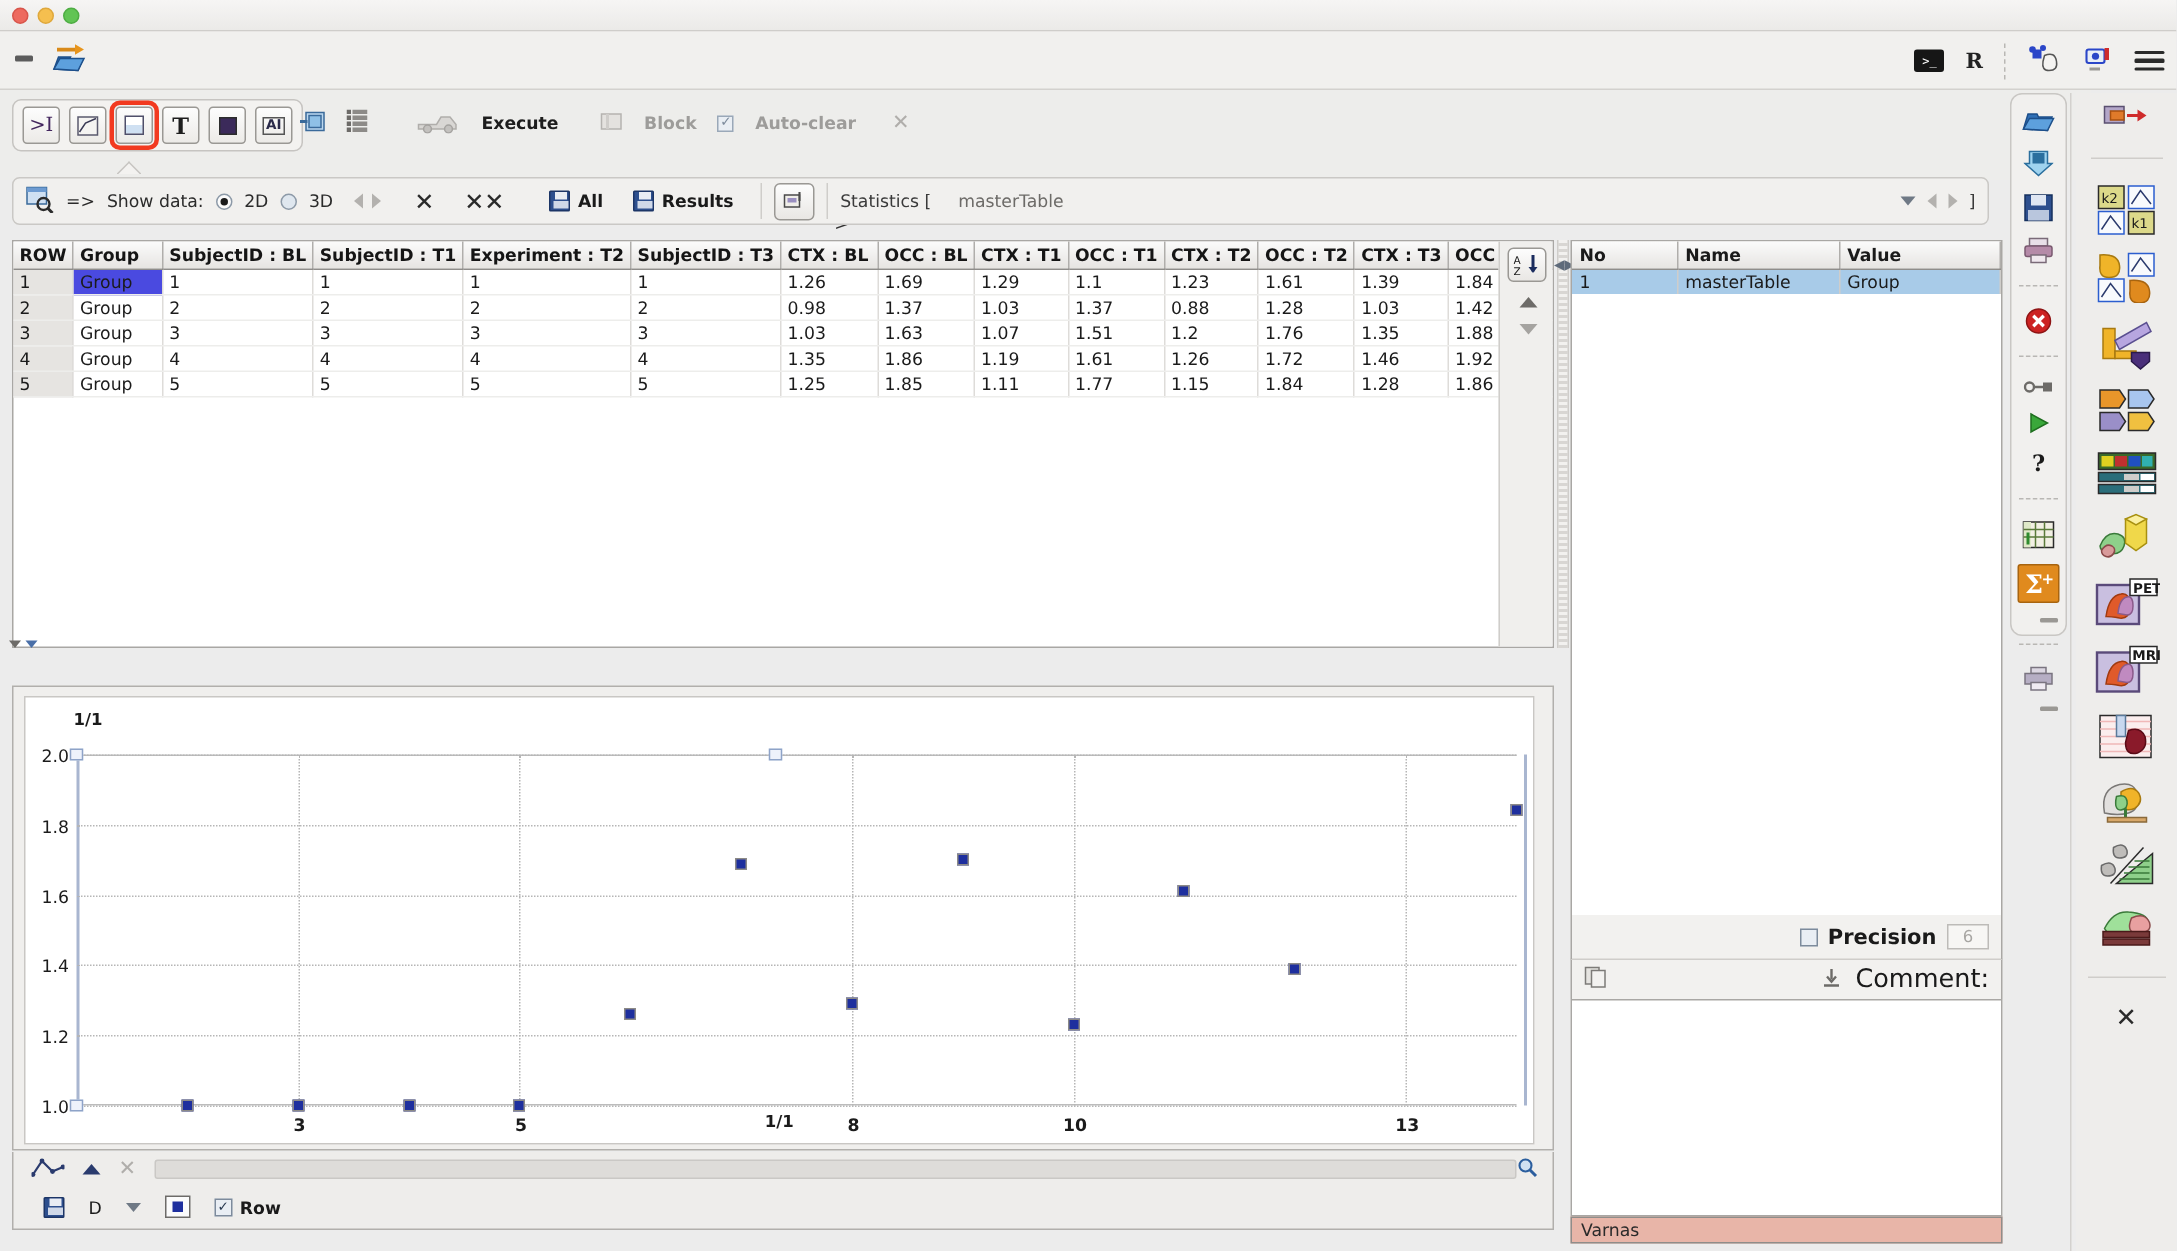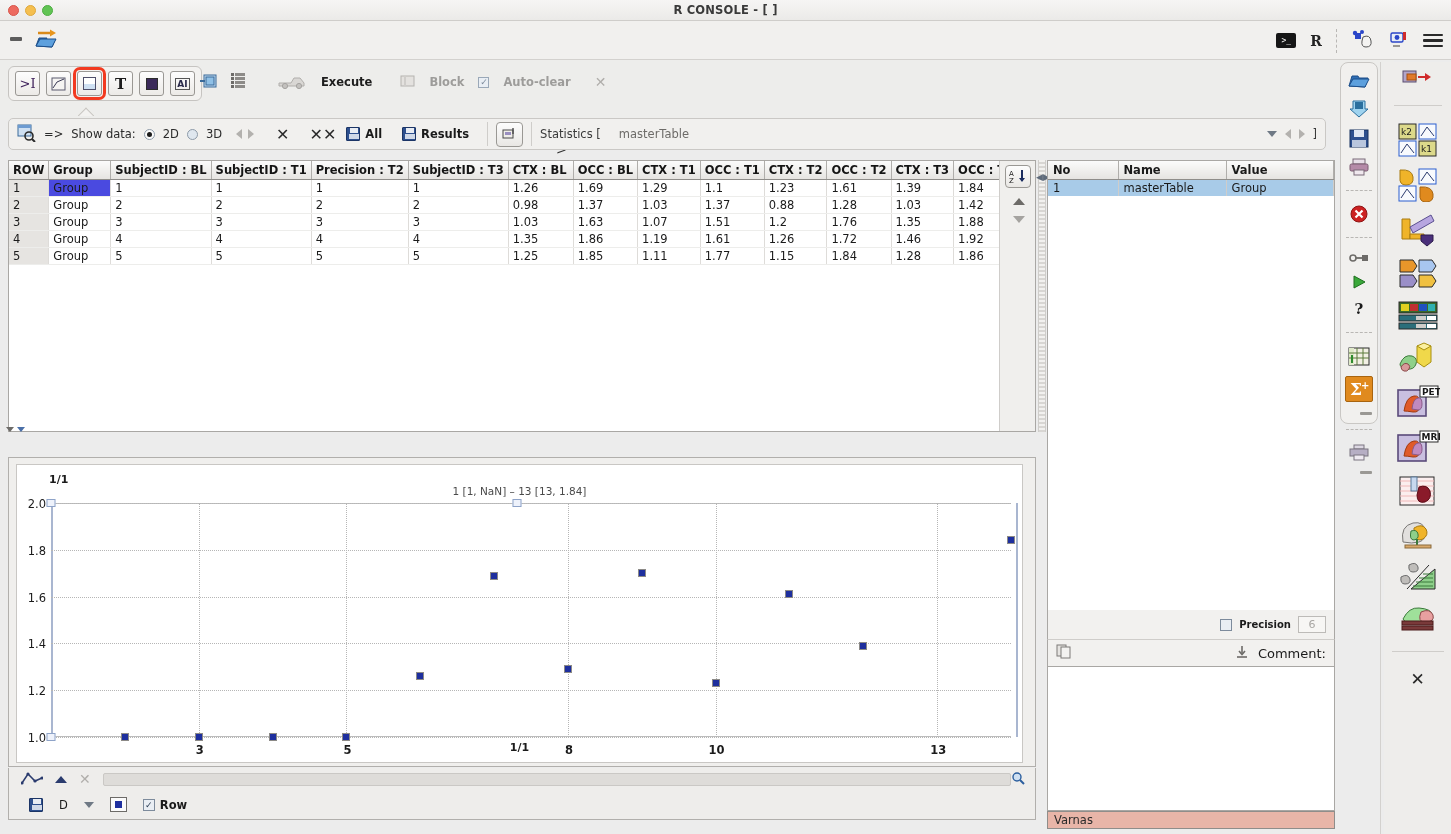--- a/index.html
+++ b/index.html
@@ -271,21 +271,20 @@
 <body>
 
 <div id="app">
 
   <div class="titlebar">
     <div class="traffic">
       <span class="tl r"></span>
       <span class="tl y"></span>
       <span class="tl g"></span>
     </div>
-    <div class="title-text">R CONSOLE - [ ]</div>
   </div>
 
   <div class="menubar">
     <div class="dash-btn"></div>
     <div class="openfolder">
       <svg width="26" height="24" viewBox="0 0 26 24">
         <path d="M4 6 H18" stroke="#d98a1a" stroke-width="2.5" fill="none"></path>
         <path d="M16 2.5 L22 6 L16 9.5 Z" fill="#e8951c"></path>
         <path d="M2 19 L5 11 H13 L12 13 H21 L18 20 Z" fill="#2f6fb5" stroke="#1d4f8a" stroke-width="1"></path>
         <path d="M2 19 L6 12 H22 L18 20 Z" fill="#5da0dd" stroke="#1d4f8a" stroke-width="1"></path>
@@ -401,21 +400,21 @@
     <span class="radio on"></span>
     <span class="db-txt">2D</span>
     <span class="radio off"></span>
     <span class="db-txt">3D</span>
     <span class="nav-pair">
       <span class="tri-l"></span>
       <span class="tri-r"></span>
     </span>
     <span class="xbtn" style="margin-left:14px;">✕</span>
     <span class="xbtn" style="margin-left:12px;">✕✕</span>
-    <span class="save-grp" style="margin-left:2px;">
+    <span class="save-grp" style="margin-left:22px;">
       <span class="floppy"></span>
       <span>All</span>
     </span>
     <span class="save-grp" style="margin-left:12px;">
       <span class="floppy"></span>
       <span>Results</span>
     </span>
     <span class="sepbar" style="margin-left:10px;"></span>
     <span class="statbtn">
       <svg width="16" height="15" viewBox="0 0 16 15">
@@ -436,21 +435,21 @@
   </div>
 
   <div class="tablewrap">
     <table class="grid">
       <thead>
         <tr>
           <th style="width:34px;">ROW</th>
           <th style="width:62px;">Group</th>
           <th style="width:100px;">SubjectID : BL</th>
           <th style="width:88px;">SubjectID : T1</th>
-          <th style="width:88px;">Precision : T2</th>
+          <th style="width:88px;">Experiment : T2</th>
           <th style="width:88px;">SubjectID : T3</th>
           <th style="width:65px;">CTX : BL</th>
           <th style="width:62px;">OCC : BL</th>
           <th style="width:62px;">CTX : T1</th>
           <th style="width:62px;margin-left:12px;">OCC : T1</th>
           <th style="width:62px;">CTX : T2</th>
           <th style="width:62px;">OCC : T2</th>
           <th style="width:62px;">CTX : T3</th>
           <th style="width:70px;">OCC : T3</th>
         </tr>
@@ -556,21 +555,20 @@
   <div class="grip-mini">◀▶</div>
 
   <div class="minitri">
     <span style="width:0;height:0;border-left:4px solid transparent;border-right:4px solid transparent;border-top:5px solid #6d6b68;"></span>
     <span style="width:0;height:0;border-left:4px solid transparent;border-right:4px solid transparent;border-top:5px solid #4a6fa8;"></span>
   </div>
 
   <div class="chartpanel">
     <div class="plotbox">
       <div class="plot-title-ul">1/1</div>
-      <div class="plot-range">1 [1, NaN] – 13 [13, 1.84]</div>
       <div class="xlabel">1/1</div>
 
       <div class="axis-area">
         <div class="yaxis-line"></div>
         <div class="raxis-line"></div>
         <div class="xaxis-line"></div>
         <div class="taxis-line"></div>
 
         <div class="gline-h" style="top:100%">
             <span class="ytick">1.0</span>
@@ -677,40 +675,40 @@
             <td>masterTable</td>
             <td>Group</td>
           </tr>
         </tbody>
       </table>
     </div>
   </div>
 
   <div class="precision-bar">
     <span class="prec-chk"></span>
-    <span style="font-size:10px;font-weight:bold;">Precision</span>
+    <span style="font-size:14px;font-weight:bold;">Precision</span>
     <span class="prec-num">6</span>
   </div>
 
   <div class="comment-bar">
     <span>
       <svg width="16" height="15" viewBox="0 0 16 15">
           <rect x="1" y="1" width="9" height="11" fill="#e6e4e1" stroke="#7d7b78"></rect>
           <rect x="5" y="3" width="9" height="11" fill="#f3f2f0" stroke="#7d7b78"></rect>
         </svg>
     </span>
     <span style="margin-left:auto;display:flex;align-items:center;gap:9px;">
       <span>
         <svg width="14" height="14" viewBox="0 0 14 14">
             <path d="M7 1 v7" stroke="#6d6b68" stroke-width="1.6"></path>
             <path d="M4 6 L7 9.5 L10 6" fill="none" stroke="#6d6b68" stroke-width="1.6"></path>
             <path d="M2 12 h10" stroke="#6d6b68" stroke-width="1.6"></path>
           </svg>
       </span>
-      <span style="font-size:13px;">Comment:</span>
+      <span style="font-size:17px;">Comment:</span>
     </span>
   </div>
   <div class="comment-box"></div>
   <div class="varnas-bar">Varnas</div>
 
   <div class="rail-inner">
     <div style="padding:8px 0;display:flex;flex-direction:column;align-items:center;gap:10px;">
       <span class="rail-icon">
         <svg width="22" height="18" viewBox="0 0 22 18">
             <path d="M1 15 L4 5 H10 L11 7 H20 L17 16 Z" fill="#2f6fb5" stroke="#1d4f8a"></path>

